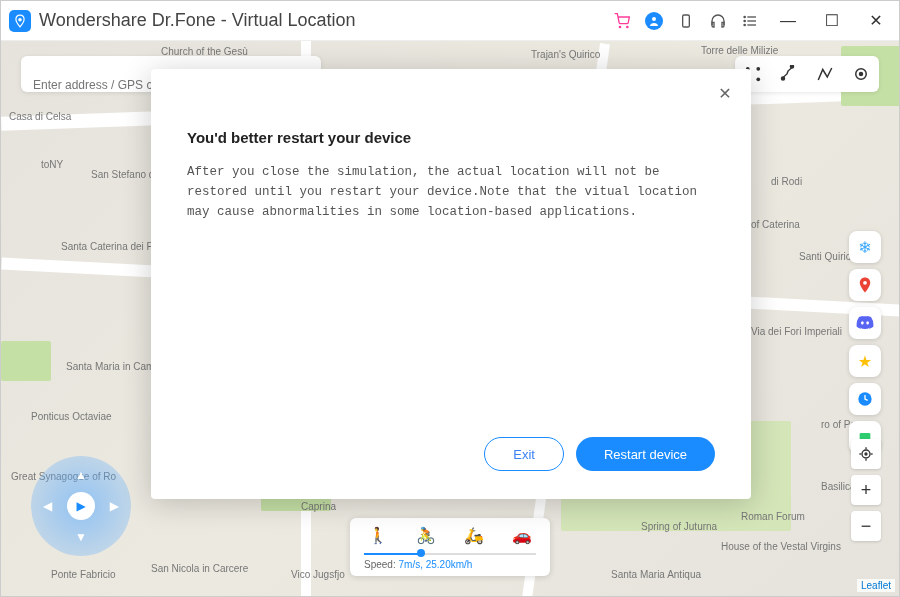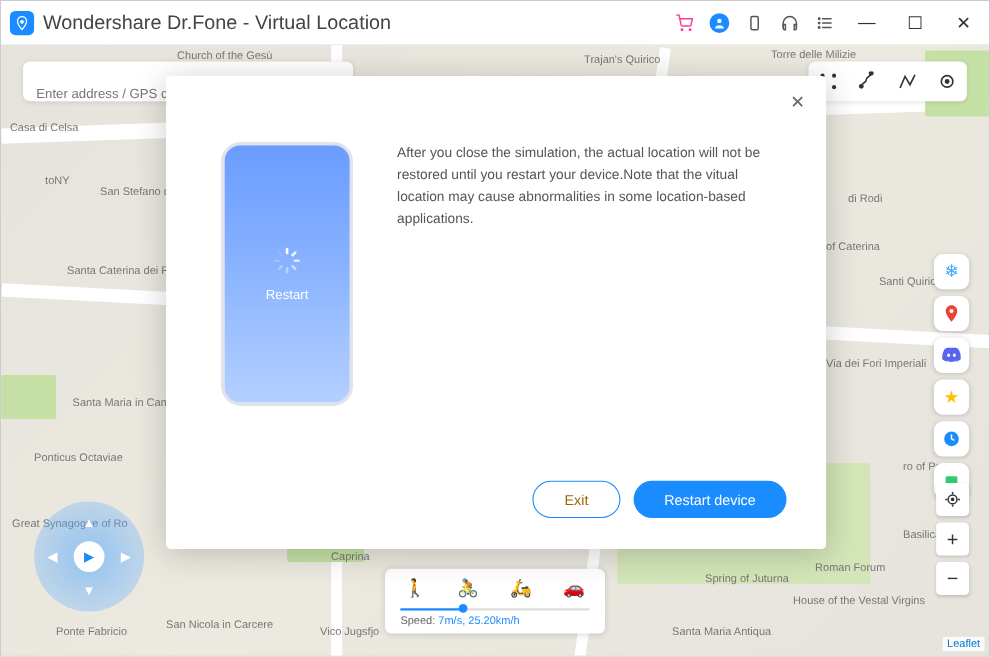--- a/index.html
+++ b/index.html
@@ -56,24 +56,24 @@
 
 
 .modal { position: absolute; left: 150px; top: 68px; width: 600px; height: 430px; background: #fff; border-radius: 4px; box-shadow: 0 4px 30px rgba(0,0,0,0.2); z-index: 10; padding: 30px 36px; }
 .modal-close { position: absolute; right: 16px; top: 14px; width: 20px; height: 20px; cursor: pointer; color: #666; font-size: 16px; display: flex; align-items: center; justify-content: center; }
 .modal-body { display: flex; gap: 40px; margin-top: 30px; }
 .phone-mock { width: 120px; height: 240px; border-radius: 18px; border: 3px solid #e0e3ea; background: linear-gradient(180deg, #6a9cff 0%, #8bb4ff 50%, #b5d0ff 100%); display: flex; flex-direction: column; align-items: center; justify-content: center; color: #fff; flex-shrink: 0; margin-left: 14px; }
 .phone-spinner { width: 28px; height: 28px; margin-bottom: 10px; }
 .phone-spinner svg { width: 100%; height: 100%; }
 .phone-label { font-size: 12px; }
 .modal-text h3 { font-size: 15px; color: #222; font-weight: 600; margin-bottom: 16px; }
-.modal-text p { font-size: 12.5px; color: #555; line-height: 1.6; }
+.modal-text p { font-size: 12.5px; color: #555; line-height: 1.6; font-family: Liberation Mono, monospace; }
 .modal-actions { position: absolute; right: 36px; bottom: 28px; display: flex; gap: 12px; }
 .btn { height: 34px; padding: 0 28px; border-radius: 17px; font-size: 13px; cursor: pointer; display: flex; align-items: center; border: none; }
-.btn-outline { background: #fff; color: #a16207; border: 1px solid #1a8cff; }
+.btn-outline { background: #fff; color: #3b82f6; border: 1px solid #1a8cff; }
 .btn-primary { background: #1a8cff; color: #fff; }
 </style>
 </head>
 <body>
 
 <div class="app-window">
 
   <div class="titlebar">
     <div class="app-icon">
       <svg viewBox="0 0 24 24" width="14" height="14" fill="#fff">
@@ -259,38 +259,22 @@
       <div class="speed-slider-thumb"></div>
     </div>
     <div class="speed-label">
       <span style="color:#666">Speed: </span><span>7m/s,</span> <span>25.20km/h</span>
     </div>
   </div>
 
   <div class="modal">
     <div class="modal-close">✕</div>
     <div class="modal-body">
-      <div class="phone-mock">
-        <div class="phone-spinner">
-          <svg viewBox="0 0 24 24">
-              <g fill="#fff">
-                <rect x="11" y="2" width="2" height="5" rx="1" opacity="1"></rect>
-                <rect x="11" y="2" width="2" height="5" rx="1" transform="rotate(45 12 12)" opacity=".85"></rect>
-                <rect x="11" y="2" width="2" height="5" rx="1" transform="rotate(90 12 12)" opacity=".7"></rect>
-                <rect x="11" y="2" width="2" height="5" rx="1" transform="rotate(135 12 12)" opacity=".55"></rect>
-                <rect x="11" y="2" width="2" height="5" rx="1" transform="rotate(180 12 12)" opacity=".4"></rect>
-                <rect x="11" y="2" width="2" height="5" rx="1" transform="rotate(225 12 12)" opacity=".3"></rect>
-                <rect x="11" y="2" width="2" height="5" rx="1" transform="rotate(270 12 12)" opacity=".2"></rect>
-                <rect x="11" y="2" width="2" height="5" rx="1" transform="rotate(315 12 12)" opacity=".1"></rect>
-              </g>
-            </svg>
-        </div>
-        <div class="phone-label">Restart</div>
-      </div>
       <div class="modal-text">
+        <h3>You'd better restart your device</h3>
         <p>After you close the simulation, the actual location will not be restored until you restart your device.Note that the vitual location may cause abnormalities in some location-based applications.</p>
       </div>
     </div>
     <div class="modal-actions">
       <button class="btn btn-outline">Exit</button>
       <button class="btn btn-primary">Restart device</button>
     </div>
   </div>
 
 </div>

